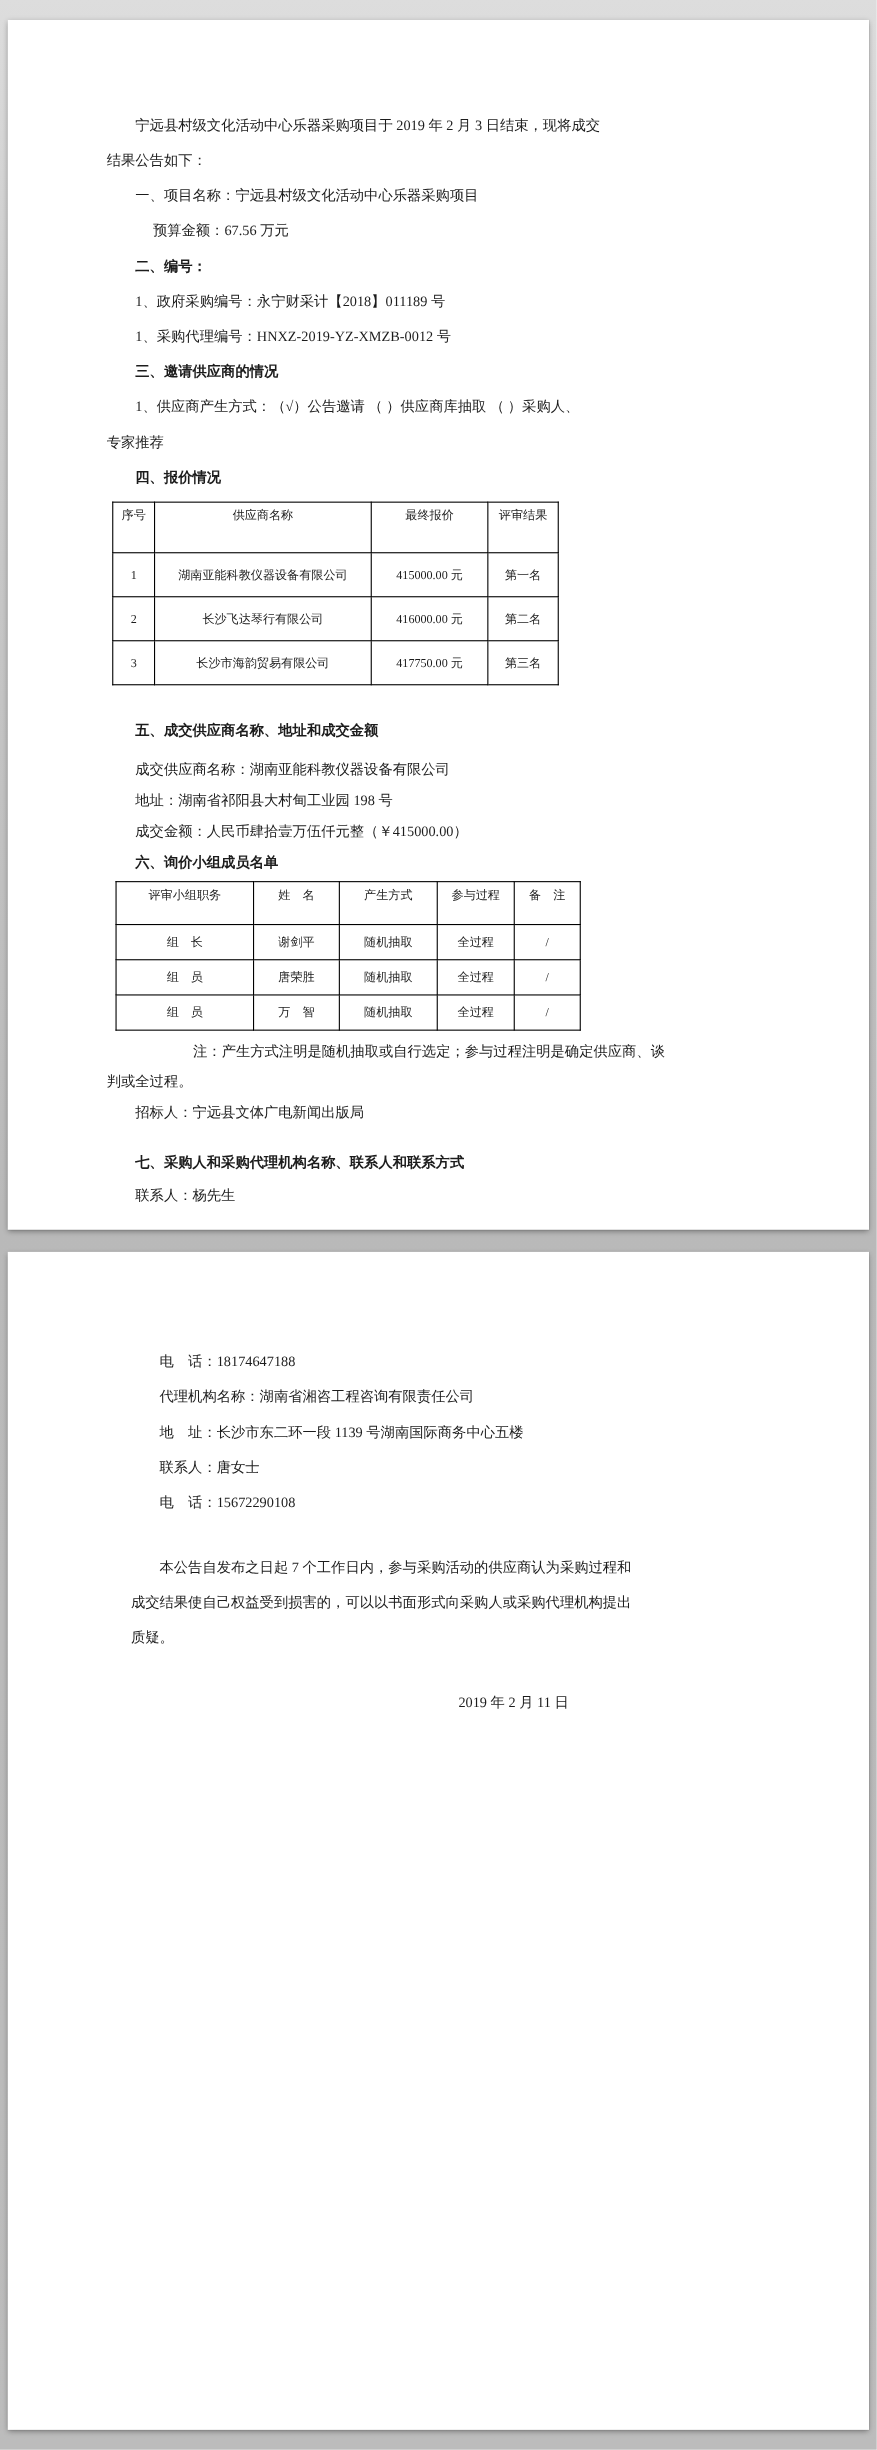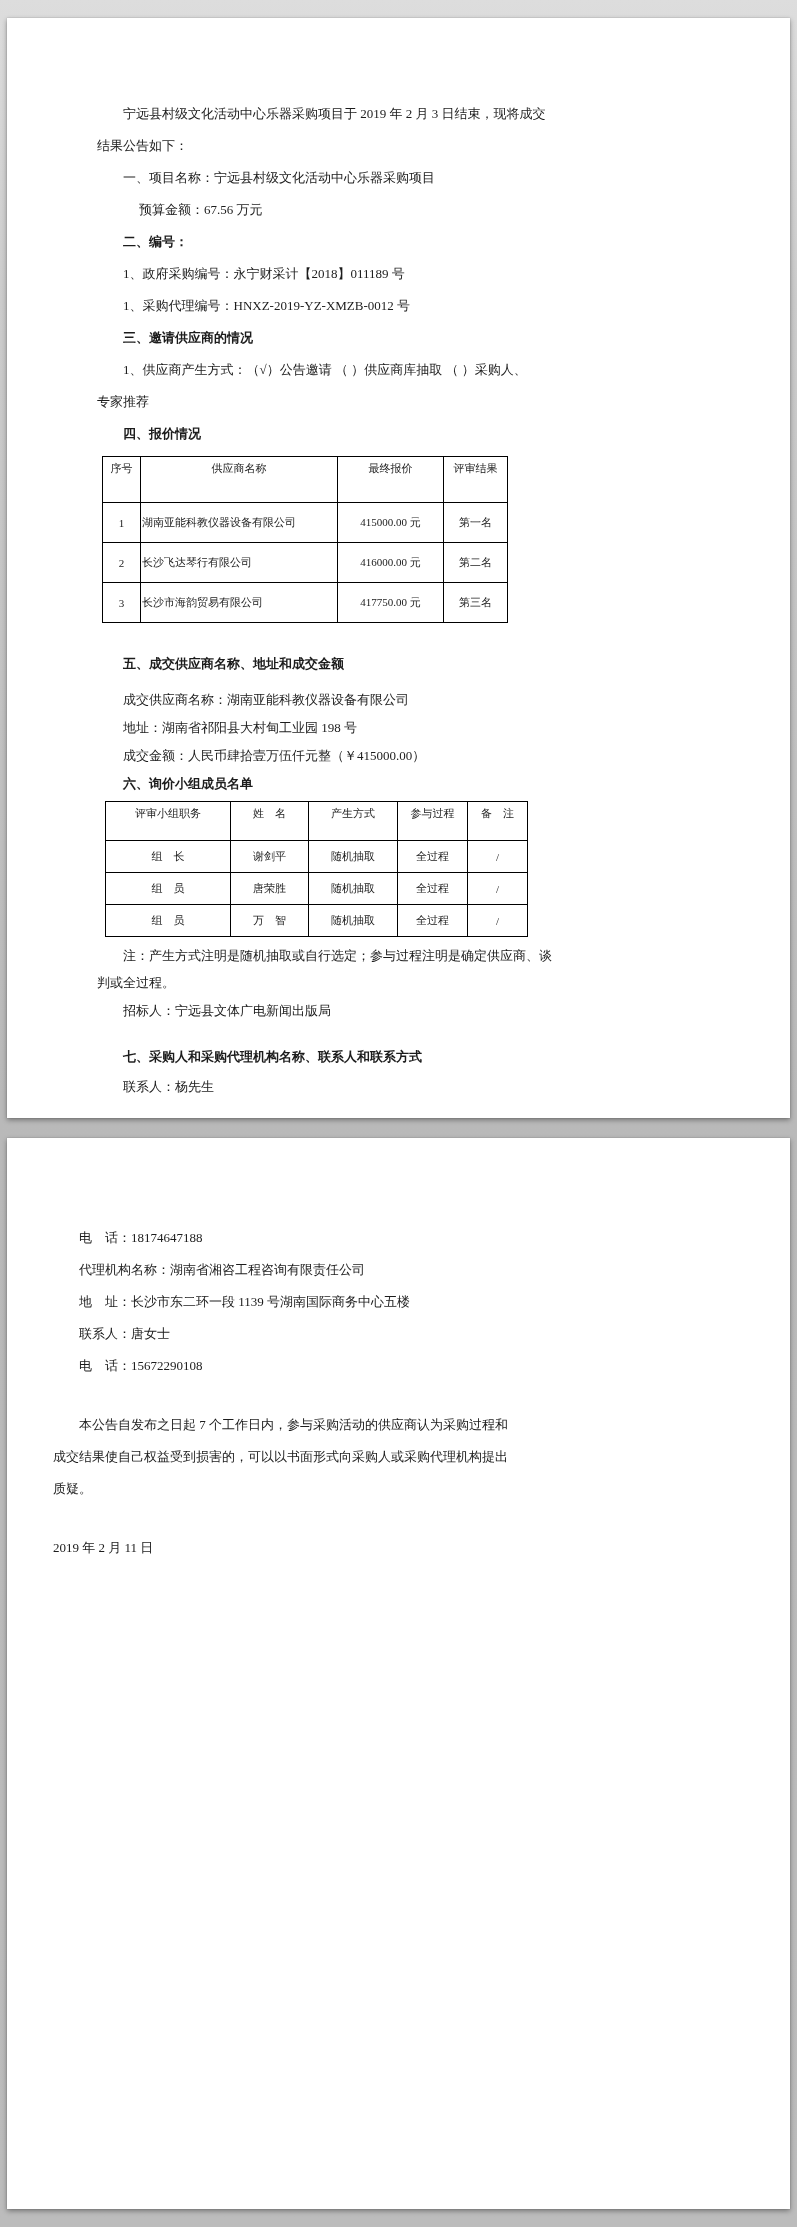--- a/index.html
+++ b/index.html
@@ -8,44 +8,44 @@
     background:linear-gradient(180deg,#dddddd 0px,#cccccc 300px,#b9b9b9 1100px,#bcbcbc 2227px);
     font-family:"Liberation Serif","DejaVu Serif",serif;
   }
   .viewer{width:797px;}
   .page{
     width:783px;margin-left:7px;background:#ffffff;
     box-shadow:0 2px 5px rgba(0,0,0,0.38),0 0 1px rgba(0,0,0,0.25);
     box-sizing:border-box;color:#1c1c1c;
   }
   .page-1{height:1100px;margin-top:18px;padding:80px 0 0 90px;}
-  .page-2{height:1071px;margin-top:20px;padding:84px 0 0 46px;}
+  .page-2{height:1071px;margin-top:20px;padding:84px 0 0 112px;}
   .content{width:560px;font-size:13px;}
   p{margin:0;white-space:nowrap;}
   .ln{line-height:32px;}
   .ln28{line-height:28px;}
   .ln27{line-height:27px;}
   .ln30{line-height:30px;}
   .ind2{padding-left:26px;}
   .ind3{padding-left:42px;}
   .bold{font-weight:bold;}
   table{border-collapse:collapse;table-layout:fixed;font-size:11px;color:#1c1c1c;}
   td{border:1px solid #000;text-align:center;overflow:hidden;}
   .t-quote{width:405px;margin:6px 0 0 5px;}
   .t-quote .hrow td{height:40px;vertical-align:top;padding-top:4px;}
   .t-quote .drow td{height:37px;vertical-align:middle;}
-  .t-quote td.name{text-align:left;}
+  .t-quote td.name{text-align:center;}
   .t-panel{width:422px;margin:3px 0 0 8px;}
   .t-panel .hrow td{height:33px;vertical-align:top;padding-top:4px;}
   .t-panel .drow td{height:29px;vertical-align:middle;}
   .sec5{margin-top:27px;}
   .mt8{margin-top:8px;}
   .mt16{margin-top:16px;}
   .mt27{margin-top:27px;}
-  .date-line{width:460px;padding-right:62px;box-sizing:border-box;}
+  .date-line{text-align:right;width:460px;padding-right:62px;box-sizing:border-box;}
 </style>
 </head>
 <body>
 
 <div class="viewer">
 
   <div class="page page-1">
     <div class="content">
 
       <p class="ln ind2">宁远县村级文化活动中心乐器采购项目于 2019 年 2 月 3 日结束，现将成交</p>
@@ -139,21 +139,21 @@
         <tr class="drow">
           <td>组　员</td>
           <td>万　智</td>
           <td>随机抽取</td>
           <td>全过程</td>
           <td>/</td>
         </tr>
       </tbody>
         </table>
 
-      <p class="ln27 ind2" style="margin-top:5px;">注：产生方式注明是随机抽取或自行选定；参与过程注明是确定供应商、谈</p>
+      <p class="ln27 ind2" style="margin-top:5px;text-align:center;">注：产生方式注明是随机抽取或自行选定；参与过程注明是确定供应商、谈</p>
       <p class="ln27">判或全过程。</p>
 
       <p class="ln30 ind2">招标人：宁远县文体广电新闻出版局</p>
       <p class="ln30 ind2 bold mt16">七、采购人和采购代理机构名称、联系人和联系方式</p>
       <p class="ln30 ind2">联系人：杨先生</p>
 
     </div>
   </div>
 
   <div class="page page-2">

